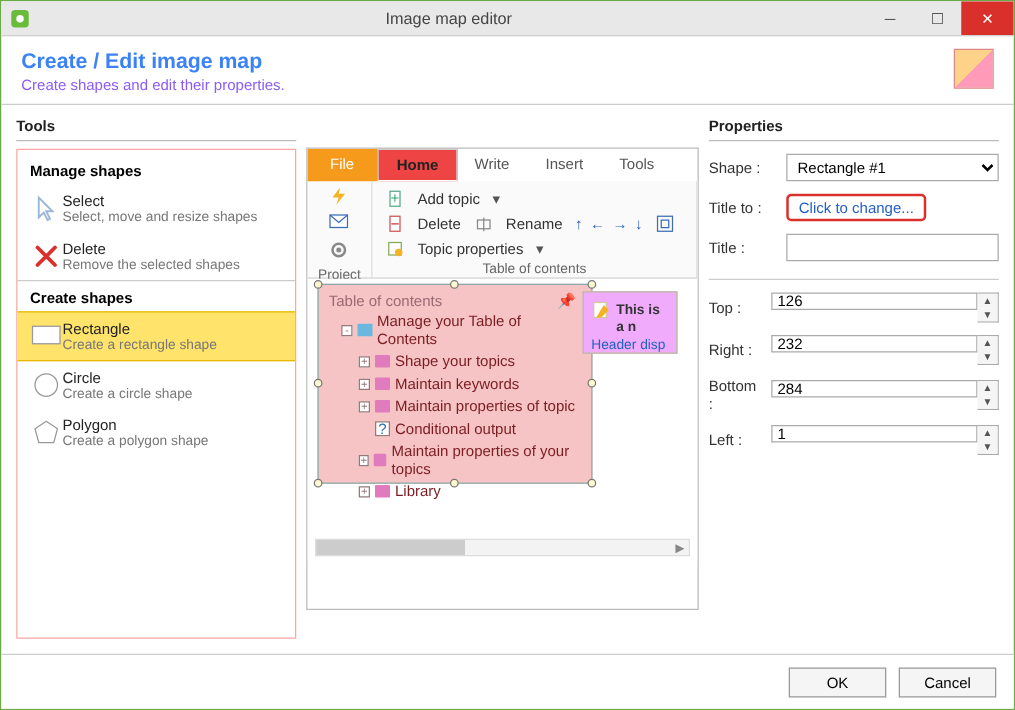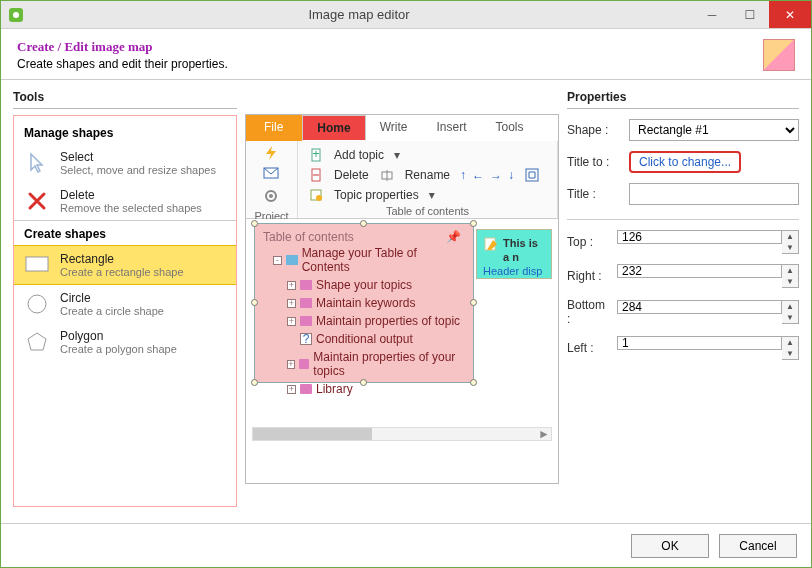--- a/index.html
+++ b/index.html
@@ -9,36 +9,36 @@
   .titlebar { height: 28px; background: #e8e8e8; display: flex; align-items: center; border-bottom: 1px solid #d0d0d0; }
   .titlebar .app-icon { width: 18px; height: 18px; margin-left: 6px; display:flex;align-items:center;justify-content:center;}
   .titlebar .title { flex: 1; text-align: center; color: #444; font-size: 13px; }
   .win-btns { display: flex; height: 100%; }
   .win-btn { width: 38px; display: flex; align-items: center; justify-content: center; color: #555; }
   .win-btn.close { background: #d9302c; color: #fff; width: 42px; }
 
   
   .header { padding: 10px 16px 8px 16px; border-bottom: 1px solid #ccc; display:flex; align-items:flex-start;}
   .header-left { flex:1;}
-  .header h1 { font-size: 13px; font-weight: bold; color: #a21caf; font-family: Liberation Serif, serif; }
-  .header p { font-size: 12px; color: #000000; margin-top:2px;}
+  .header h1 { font-size: 17px; font-weight: bold; color: #3b82f6; }
+  .header p { font-size: 12px; color: #8b5cf6; margin-top:2px;}
   .header-icon { width:32px; height:32px; border:1px solid #d88; background:linear-gradient(135deg,#ffd28a 0 50%,#ff9ab8 50% 100%);}
 
   
   .body { display: flex; padding: 10px 12px 0 12px; height: 440px; }
   .col-tools { width: 224px; }
   .col-canvas { flex: 1; padding: 0 8px; }
   .col-props { width: 232px; }
 
   .section-title { font-weight: bold; font-size: 12px; color: #222; padding-bottom:4px; border-bottom:1px solid #bbb; }
 
   
   .tools-box { border: 1px solid #fca5a5; margin-top:6px; height: 392px; padding: 6px 0; }
   .group-title { font-weight: bold; padding: 4px 10px; }
-  .tool-item { display:flex; align-items:flex-start; padding:6px 10px 6px 10px; gap:10px; cursor:pointer;}
+  .tool-item { display:flex; align-items:flex-start; padding:6px 10px 6px 10px; cursor:pointer;}
   .tool-item .ticon { width:26px; height:26px; display:flex;align-items:center;justify-content:center;flex-shrink:0;}
   .tool-item .tname { color:#222; }
   .tool-item .tdesc { color:#777; font-size:11px; }
   .tool-item.selected { background:#ffe36b; border-top:1px solid #e6b800;border-bottom:1px solid #e6b800;}
 
   
   .canvas-box { border:1px solid #bbb; margin-top:24px; height:370px; position:relative; overflow:hidden;}
   .ribbon-tabs { display:flex; height:26px; }
   .rtab { padding:5px 14px; color:#555; border-right:1px solid transparent;}
   .rtab.file { background:#f59a1a; color:#fff; padding:5px 18px;}
@@ -59,21 +59,21 @@
   .h-nw{left:-4px;top:-4px}.h-n{left:calc(50% - 4px);top:-4px}.h-ne{right:-4px;top:-4px}
   .h-w{left:-4px;top:calc(50% - 4px)}.h-e{right:-4px;top:calc(50% - 4px)}
   .h-sw{left:-4px;bottom:-4px}.h-s{left:calc(50% - 4px);bottom:-4px}.h-se{right:-4px;bottom:-4px}
 
   .toc { position:relative; padding:6px 8px; color:#7a1d23; font-size:12px; }
   .toc .hdr { color:#9a6a74; display:flex; justify-content:space-between; padding-right:4px;}
   .toc ul{list-style:none; margin-left:10px;}
   .toc li{padding:2px 0; display:flex; align-items:center; gap:4px;}
   .plus{width:9px;height:9px;border:1px solid #97787a;display:inline-flex;align-items:center;justify-content:center;font-size:9px;line-height:1;color:#97787a;background:#fff;}
   .pink{width:12px;height:10px;background:#e07bbd;display:inline-block;border-radius:1px;}
-  .note-card{position:absolute; right:6px; top:10px; width:76px; height:50px; border:1px solid #bb9; background:#5eead4; padding:6px 6px; overflow:hidden;}
+  .note-card{position:absolute; right:16px; top:10px; width:76px; height:50px; border:1px solid #bb9; background:#f0abfc; padding:6px 6px; overflow:hidden;}
   .note-card .nicon{width:16px;height:16px;float:left;margin-right:4px;}
   .note-card b{color:#333;font-size:11px;}
   .note-card .nlink{color:#2460c7;font-size:11px;}
 
   .scroll-h { position:absolute; left:6px; right:6px; bottom:4px; height:14px; background:#f3f3f3; border:1px solid #ddd;}
   .scroll-h .thumb{position:absolute;left:0;top:0;bottom:0;width:40%;background:#ccc;}
   .scroll-h .arr{position:absolute;top:0;bottom:0;width:14px;display:flex;align-items:center;justify-content:center;color:#888;}
   .scroll-h .arr.l{left:0}.scroll-h .arr.r{right:0}
 
   

